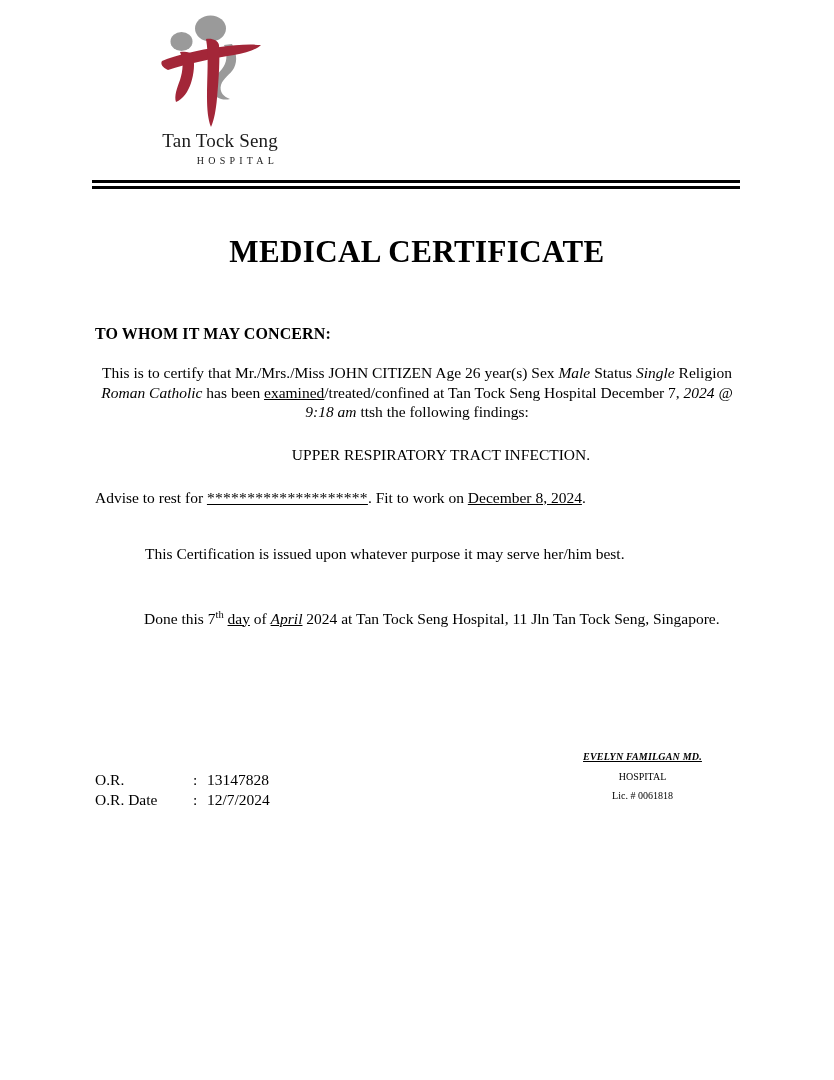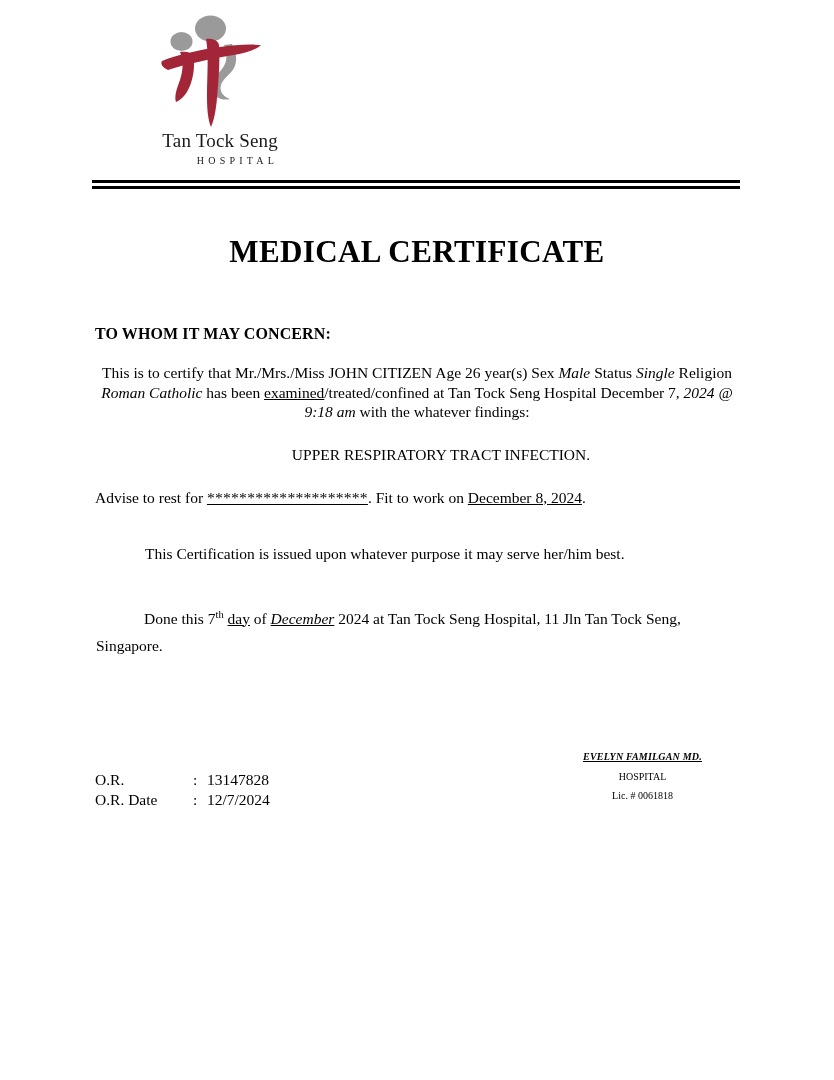--- a/index.html
+++ b/index.html
@@ -236,40 +236,40 @@
       <span class="i">Male</span>
       <span>Status</span>
       <span class="i">Single</span>
       <span>Religion</span>
       <span class="i">Roman Catholic</span>
       <span>has been</span>
       <span class="u">examined</span><span>/treated/confined at</span>
       <span>Tan Tock Seng Hospital</span>
       <span>December 7,</span>
       <span class="i">2024 @ 9:18 am</span>
-      <span>with the whatever findings:</span>
+      <span>ttsh the following findings:</span>
     </div>
 
     <div class="findings">UPPER RESPIRATORY TRACT INFECTION.</div>
 
     <div class="advise">
       <span>Advise to rest for</span>
       <span class="stars">********************</span><span>.</span>
       <span>Fit to work on</span>
       <span class="u">December 8, 2024</span><span>.</span>
     </div>
 
     <div class="issued">This Certification is issued upon whatever purpose it may serve her/him best.</div>
 
     <div class="done">
       <span>Done this</span>
       <span>7</span><sup class="ord">th</sup>
       <span class="u">day</span>
       <span>of</span>
-      <span class="ui">December</span>
+      <span class="ui">April</span>
       <span>2024</span>
       <span>at Tan Tock Seng Hospital, 11 Jln Tan Tock Seng, Singapore.</span>
     </div>
   </div>
 
   <div class="footer">
 
     <table class="or-table">
       <tbody>
           <tr>

